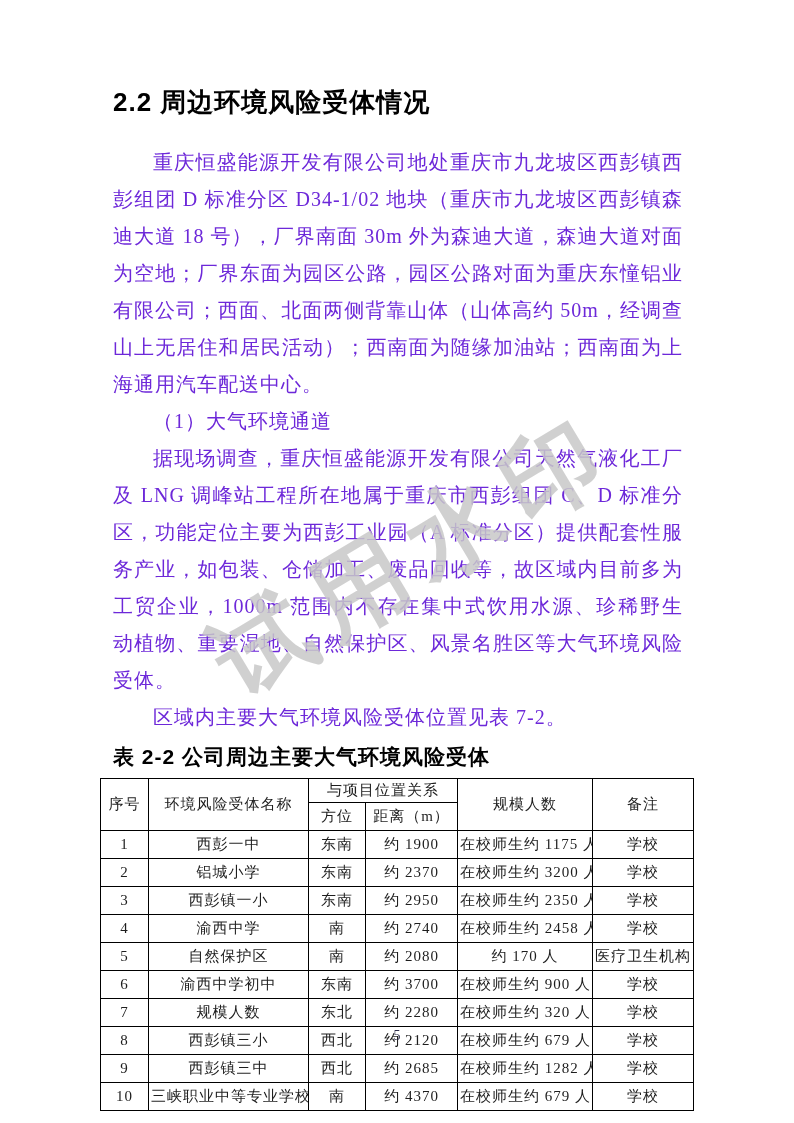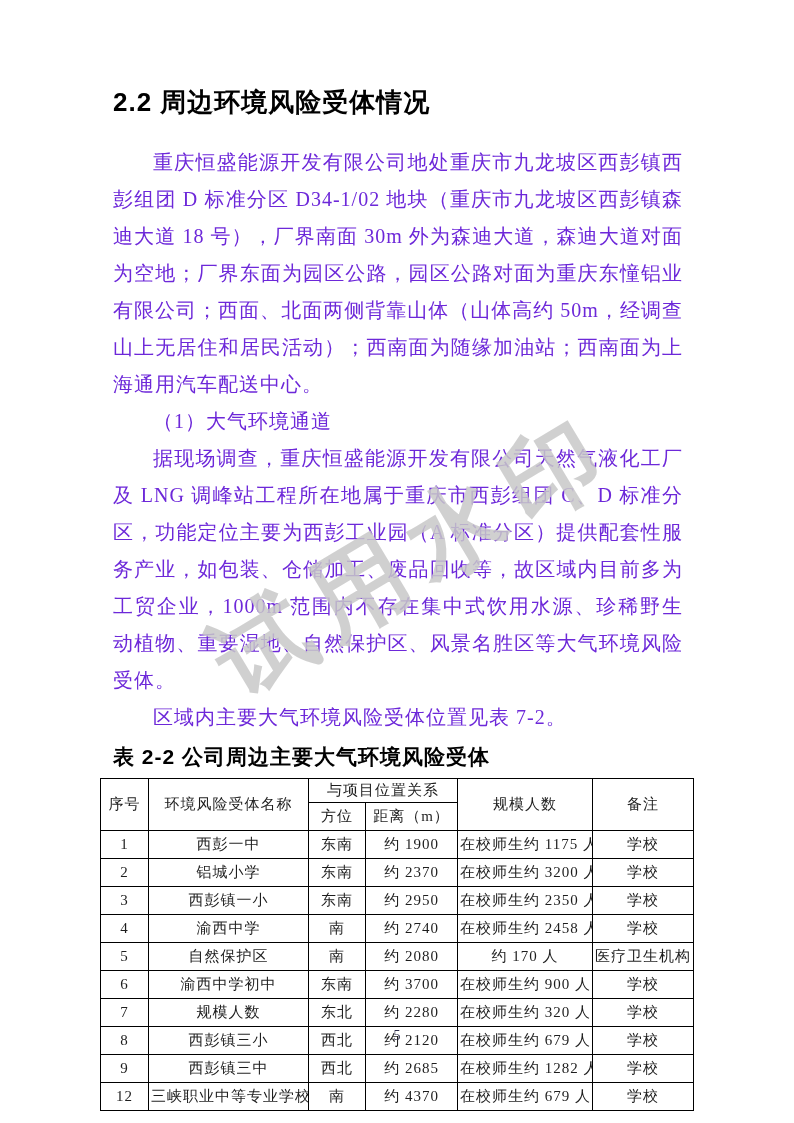--- a/index.html
+++ b/index.html
@@ -156,21 +156,21 @@
         </tr>
         <tr>
           <td>9</td>
           <td>西彭镇三中</td>
           <td>西北</td>
           <td>约 2685</td>
           <td>在校师生约 1282 人</td>
           <td>学校</td>
         </tr>
         <tr>
-          <td>12</td>
+          <td>10</td>
           <td>三峡职业中等专业学校</td>
           <td>南</td>
           <td>约 4370</td>
           <td>在校师生约 679 人</td>
           <td>学校</td>
         </tr>
       </tbody>
     </table>
   </div>
 

